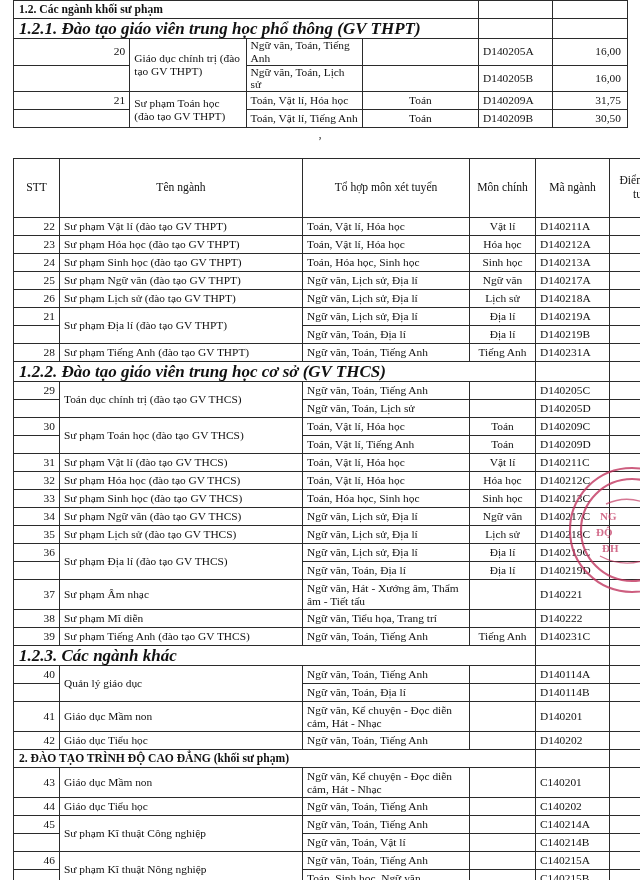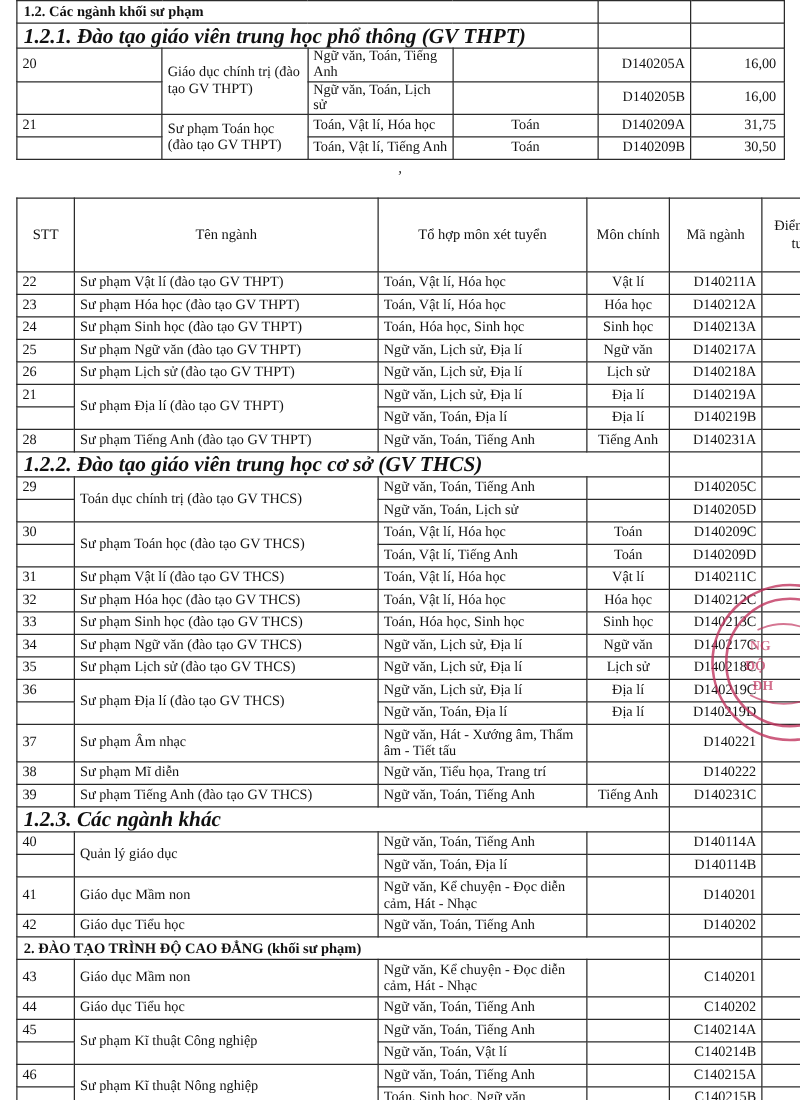--- a/index.html
+++ b/index.html
@@ -24,25 +24,25 @@
     border:1px solid #2b2b2b;
     padding:0 4px;
     font-size:11.4px;
     line-height:1.12;
     height:17px;
     vertical-align:middle;
     background:transparent;
   }
 
   
-  .c-stt{width:37px;text-align:left;}
+  .c-stt{width:37px;text-align:right;}
   .c-name{width:234px;text-align:left;}
   .c-combo{width:158px;text-align:left;}
   .c-main{width:57px;text-align:center;}
-  .c-code{width:65px;text-align:right;}
+  .c-code{width:65px;text-align:left;}
   .c-score{width:64px;text-align:right;padding-right:6px;}
 
   .section-bold{
     font-weight:bold;
     text-align:left;
     font-size:11.6px;
     padding-left:5px;
   }
   .section-italic{
     font-weight:bold;

